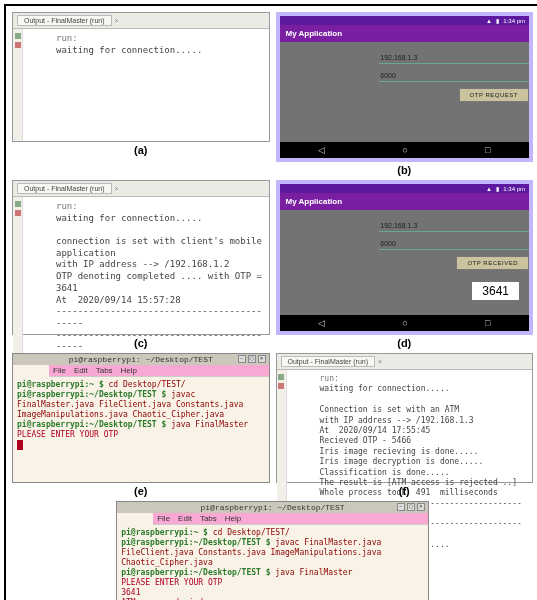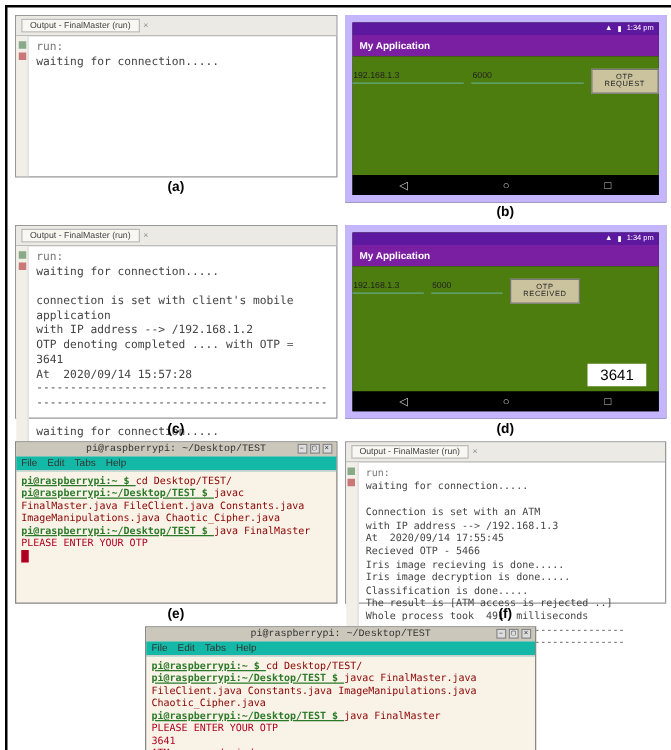--- a/index.html
+++ b/index.html
@@ -11,42 +11,42 @@
 
   
   .ide { border: 1px solid #999; background: #fff; display: flex; flex-direction: column; height: 100%; }
   .ide-tab { background: #eceae4; border-bottom: 1px solid #bbb; padding: 2px 4px; font-size: 7px; color: #444; display: flex; align-items: center; }
   .tab-chip { background: #f8f7f2; border: 1px solid #bbb; padding: 1px 6px; font-size: 7px; }
   .tab-close { margin-left: 3px; color: #888; font-size: 7px; }
   .ide-gutter { display: flex; flex: 1; }
   .gutter { width: 10px; background: #f1efe8; border-right: 1px solid #ddd; display: flex; flex-direction: column; align-items: center; gap: 3px; padding-top: 4px; }
   .gutter-icon { width: 6px; height: 6px; background: #8a8; }
   .gutter-icon.r { background: #c77; }
-  .ide-body { flex: 1; padding: 4px 6px; font-family: monospace; font-size: 9px; color: #444; white-space: pre-wrap; line-height: 1.3; }
+  .ide-body { flex: 1; padding: 4px 6px; font-family: monospace; font-size: 9px; color: #444; white-space: pre-wrap; line-height: 1.3; margin-left: 27px; }
   .ide-run { color: #777; }
 
   
-  .phone { background: #000; border: 6px solid #c4b5fd; display: flex; flex-direction: column; height: 100%; min-height: 150px; }
+  .phone { background: #000; border: 4px solid #c4b5fd; display: flex; flex-direction: column; height: 100%; min-height: 150px; }
   .statusbar { background: #5c189e; color: #fff; font-size: 6px; display: flex; justify-content: flex-end; padding: 1px 4px; gap: 4px; align-items: center; }
   .appbar { background: #7b1fa2; color: #fff; font-size: 8px; font-weight: bold; padding: 4px 6px; }
-  .app-body { background: #4d7c0f; flex: 1; display: flex; flex-direction: row; align-items: flex-start; gap: 6px; padding: 10px 0 4px; position: relative; }
+  .app-body { background: #737373; flex: 1; display: flex; flex-direction: column; align-items: flex-end; gap: 6px; padding: 10px 0 4px; position: relative; }
   .app-input { width: 60%; border: none; border-bottom: 1px solid #6a8; background: transparent; font-size: 7px; padding: 2px 1px; color: #222; text-align: left; font-family: sans-serif; }
   .app-btn { background: #cac39d; border: 1px solid #777; font-size: 6px; padding: 3px 10px; color: #222; letter-spacing: .5px; }
   .otp-display { background: #fff; color: #000; font-size: 12px; padding: 2px 10px; align-self: flex-end; margin-right: 10px; margin-top: 6px; }
   .navbar { background: #000; display: flex; justify-content: space-around; padding: 3px 0; }
   .nav-icon { color: #ccc; font-size: 9px; }
 
   
   .term { border: 1px solid #888; background: #f9f2e7; display: flex; flex-direction: column; height: 100%; min-height: 130px; }
   .term-title { background: #ccc7bb; color: #333; font-size: 8px; text-align: center; padding: 1px 4px; position: relative; font-family: Liberation Mono, monospace; }
   .term-ctrls { position: absolute; right: 3px; top: 1px; display: flex; gap: 2px; }
   .term-ctrl { width: 8px; height: 8px; border: 1px solid #888; background: #ddd; font-size: 6px; line-height: 6px; text-align: center; }
-  .term-menu { background: #14b8a6; border-bottom: 1px solid #ccc; font-size: 8px; padding: 1px 4px; color: #333; display: flex; gap: 8px; }
+  .term-menu { background: #f9a8d4; border-bottom: 1px solid #ccc; font-size: 8px; padding: 1px 4px; color: #333; display: flex; gap: 8px; margin-left: 36px; }
   .term-body { flex: 1; padding: 3px 4px; font-family: monospace; font-size: 8px; color: #333; white-space: pre-wrap; line-height: 1.25; }
-  .t-green { color: #2a7a2a; font-weight: bold; text-decoration: underline; }
+  .t-green { color: #2a7a2a; font-weight: bold; }
   .t-red { color: #b00020; font-weight: normal; }
   .t-darkred { color: #8b0000; }
   .cursor { display: inline-block; width: 6px; height: 10px; background: #b00020; vertical-align: text-bottom; }
 
   .panel-a { height: 130px; }
   .panel-b { height: 130px; }
   .panel-c { height: 155px; }
   .panel-d { height: 155px; }
   .panel-e { height: 130px; }
   .panel-f { height: 130px; }

